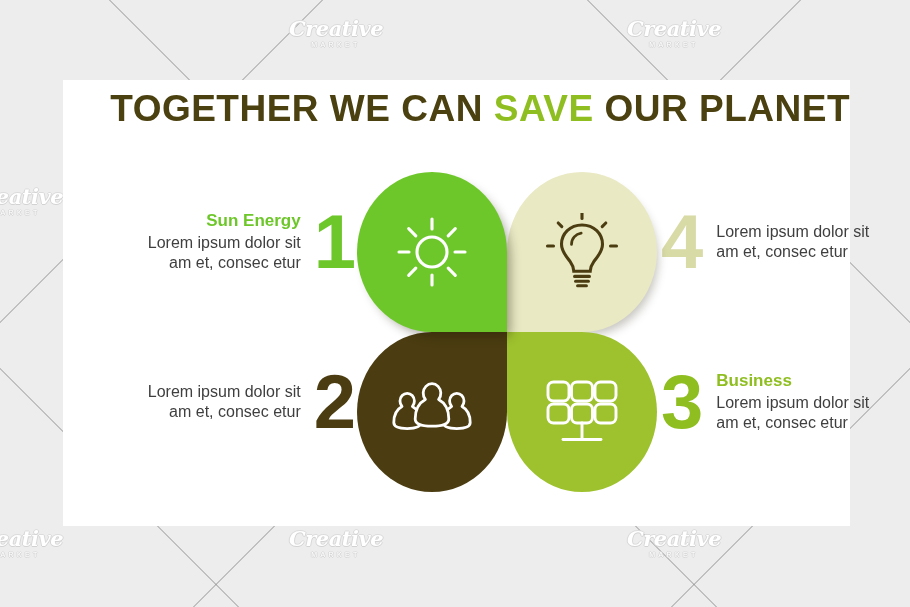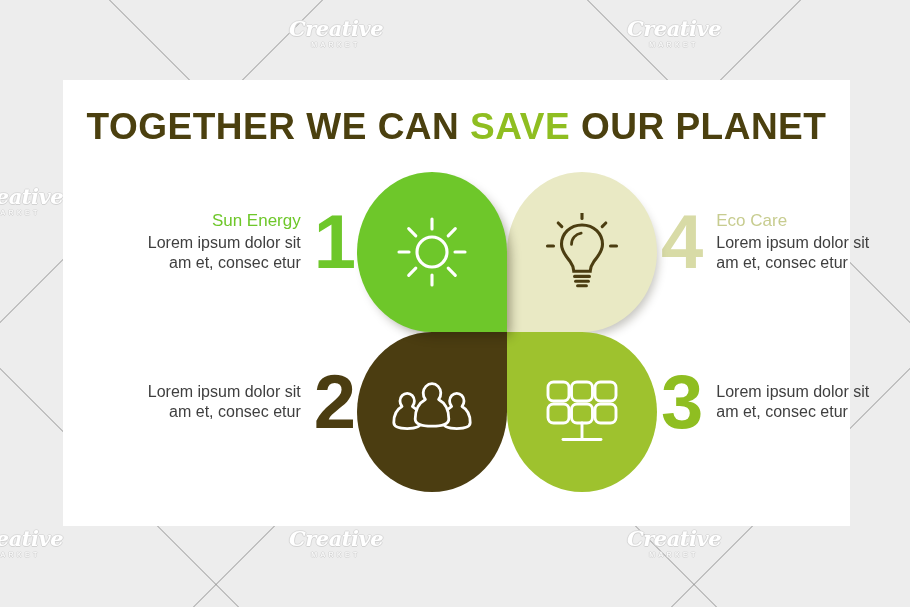--- a/index.html
+++ b/index.html
@@ -70,23 +70,23 @@
     top: 80px;
     width: 787px;
     height: 446px;
     background: #ffffff;
   }
 
   
   #headline {
     position: absolute;
     left: 0;
-    top: 26px;
+    top: 8px;
     width: 100%;
-    text-align: center;
+    text-align: right;
     font-size: 37px;
     font-weight: bold;
     letter-spacing: 0.5px;
     white-space: nowrap;
     color: #4b400f;
   }
   #headline .hl-accent { color: #8fbe21; }
 
   
   #flower {
@@ -151,21 +151,21 @@
   }
   .side-left  .numeral { order: 2; margin-left: 13px; }
   .side-right .numeral { order: 0; margin-right: 13px; }
 
   .side .txt { flex: 1 1 auto; }
   .side-left  .txt { order: 1; text-align: right; }
   .side-right .txt { order: 1; text-align: left; }
 
   .side .title {
     font-size: 17px;
-    font-weight: normal;
+    font-weight: bold;
     line-height: 1.15;
     margin-bottom: 2px;
     white-space: nowrap;
   }
   .side .desc {
     font-size: 16px;
     line-height: 1.26;
     color: #3f3f3f;
   }
 </style>
@@ -299,24 +299,24 @@
   <div class="side side-left side-row2">
     <div class="txt">
       <div class="desc">Lorem ipsum dolor sit am et, consec etur</div>
     </div>
     <div class="numeral" style="color:#4b3d11">2</div>
   </div>
 
   <div class="side side-right side-row1">
     <div class="numeral" style="color:#d8dba6">4</div>
     <div class="txt">
-      <div class="title" style="color:#c7cc8f">Eco Care</div>
       <div class="desc">Lorem ipsum dolor sit am et, consec etur</div>
     </div>
   </div>
 
   <div class="side side-right side-row2">
     <div class="numeral" style="color:#8fbe21">3</div>
     <div class="txt">
+      <div class="title" style="color:#8fbe21">Business</div>
       <div class="desc">Lorem ipsum dolor sit am et, consec etur</div>
     </div>
   </div>
 </div>
 
 </body></html>

